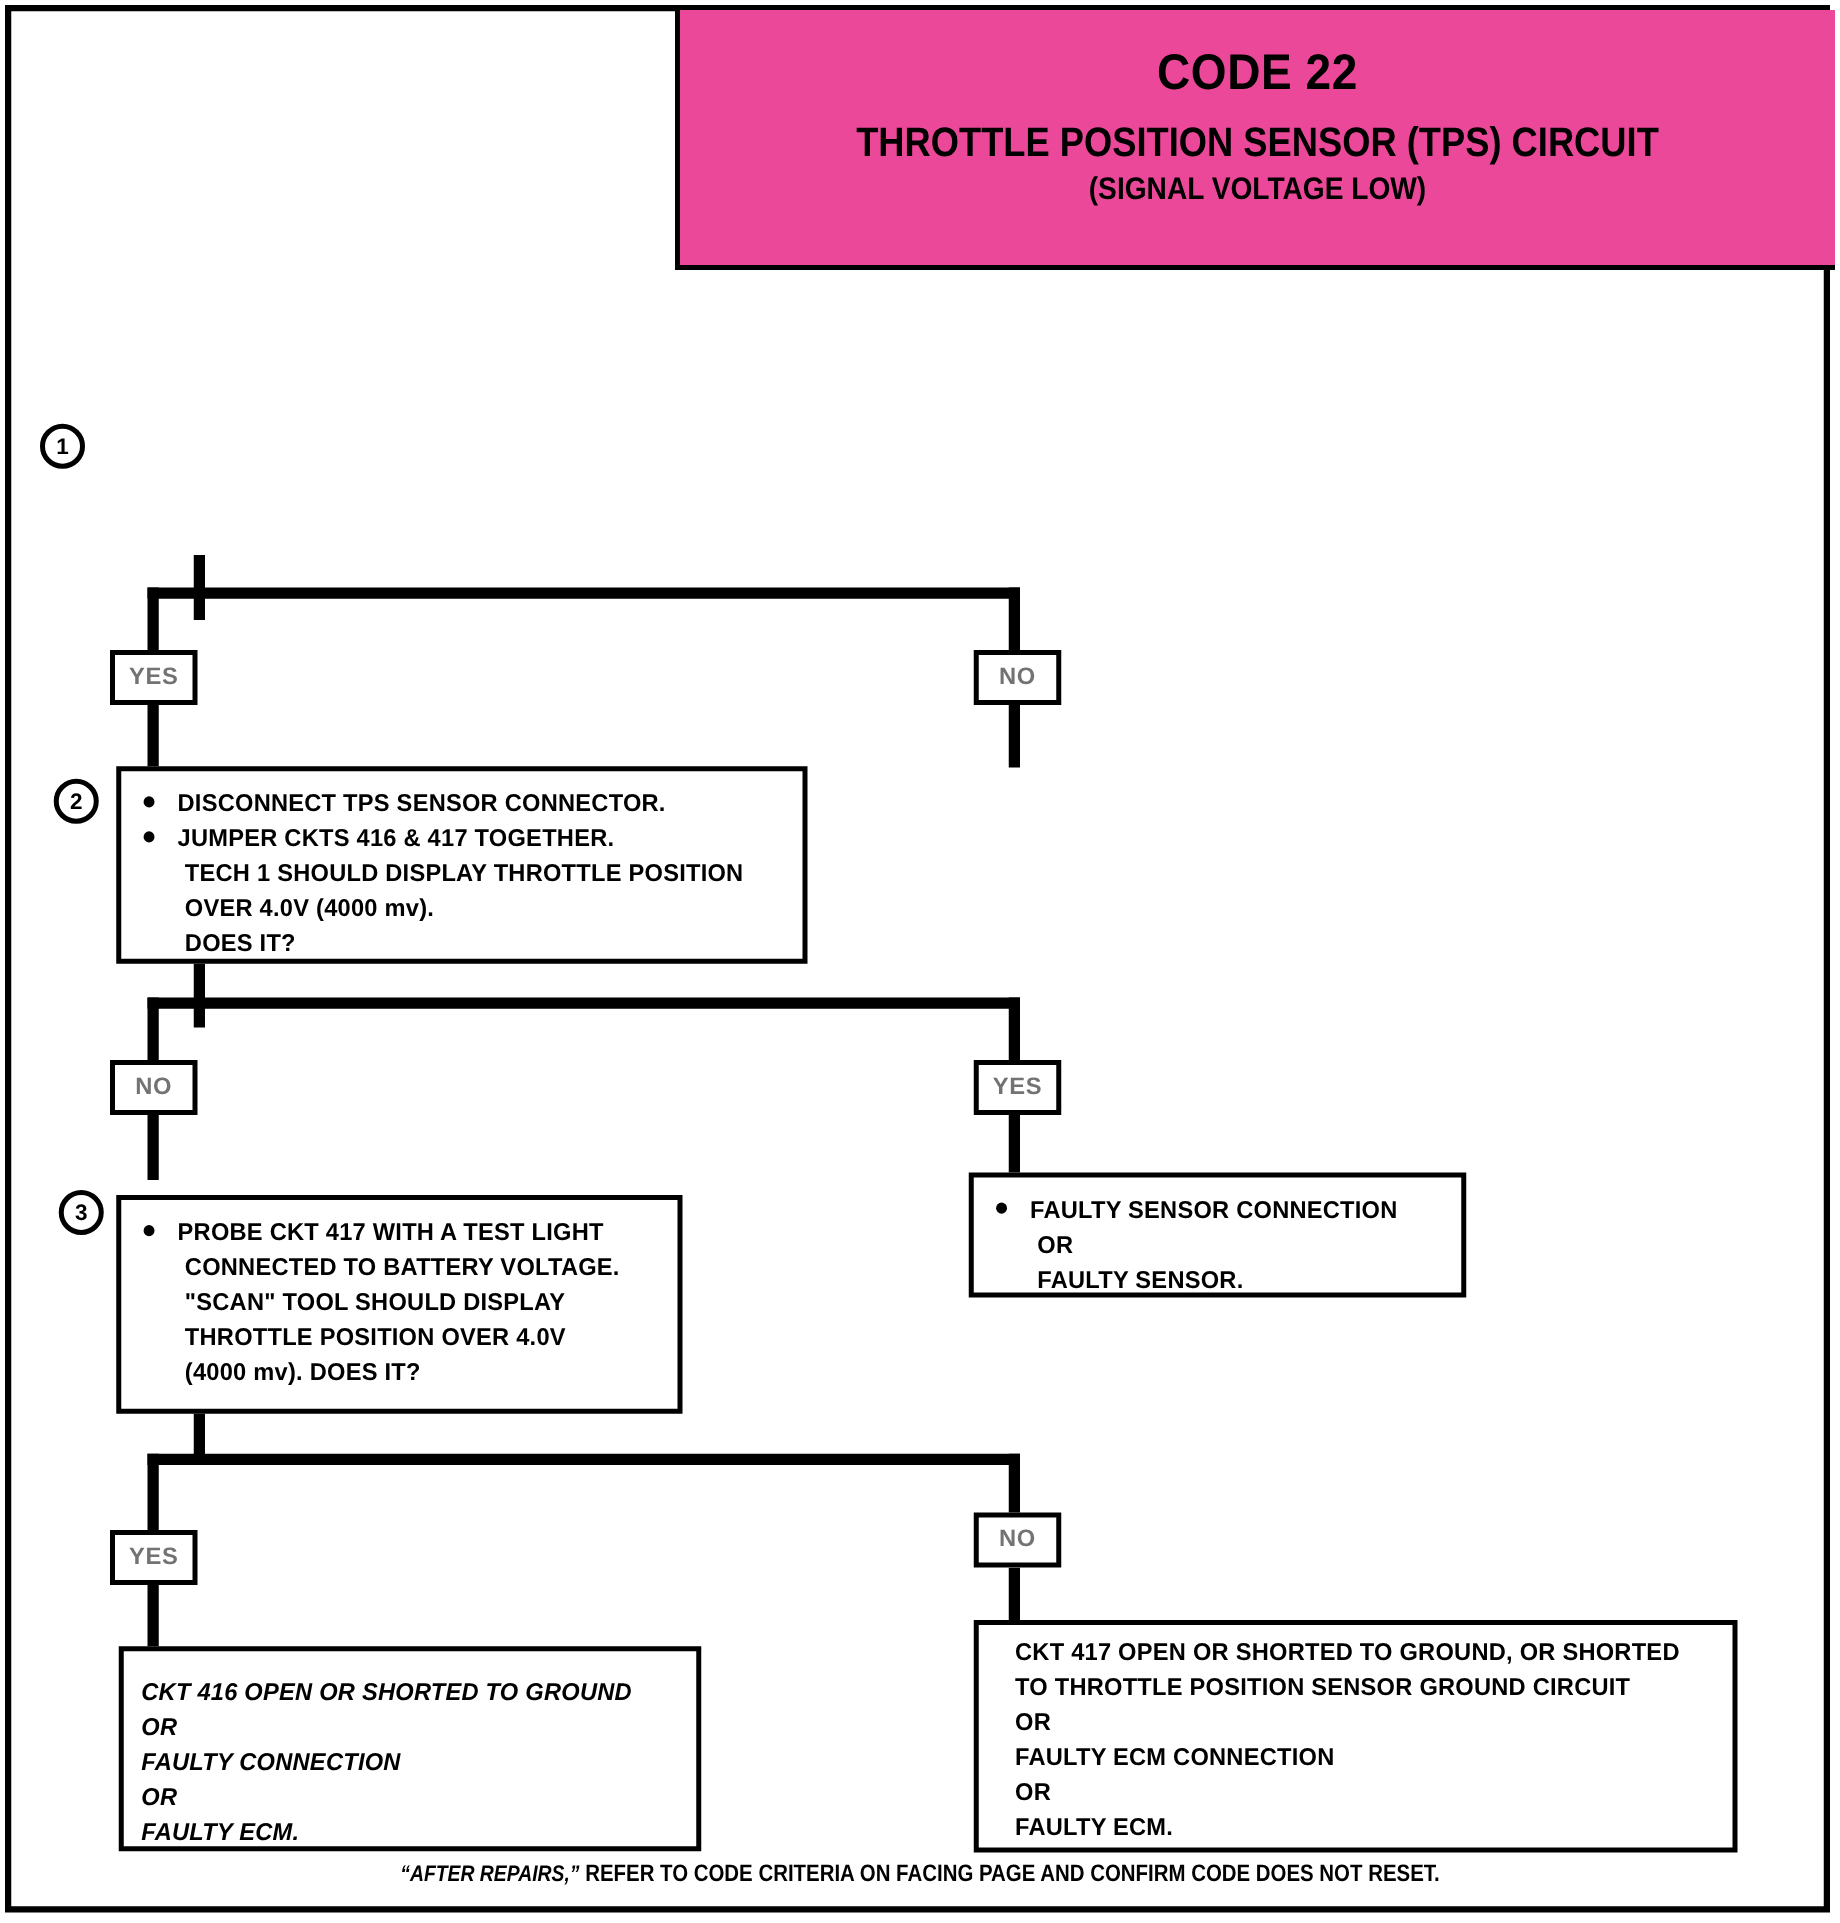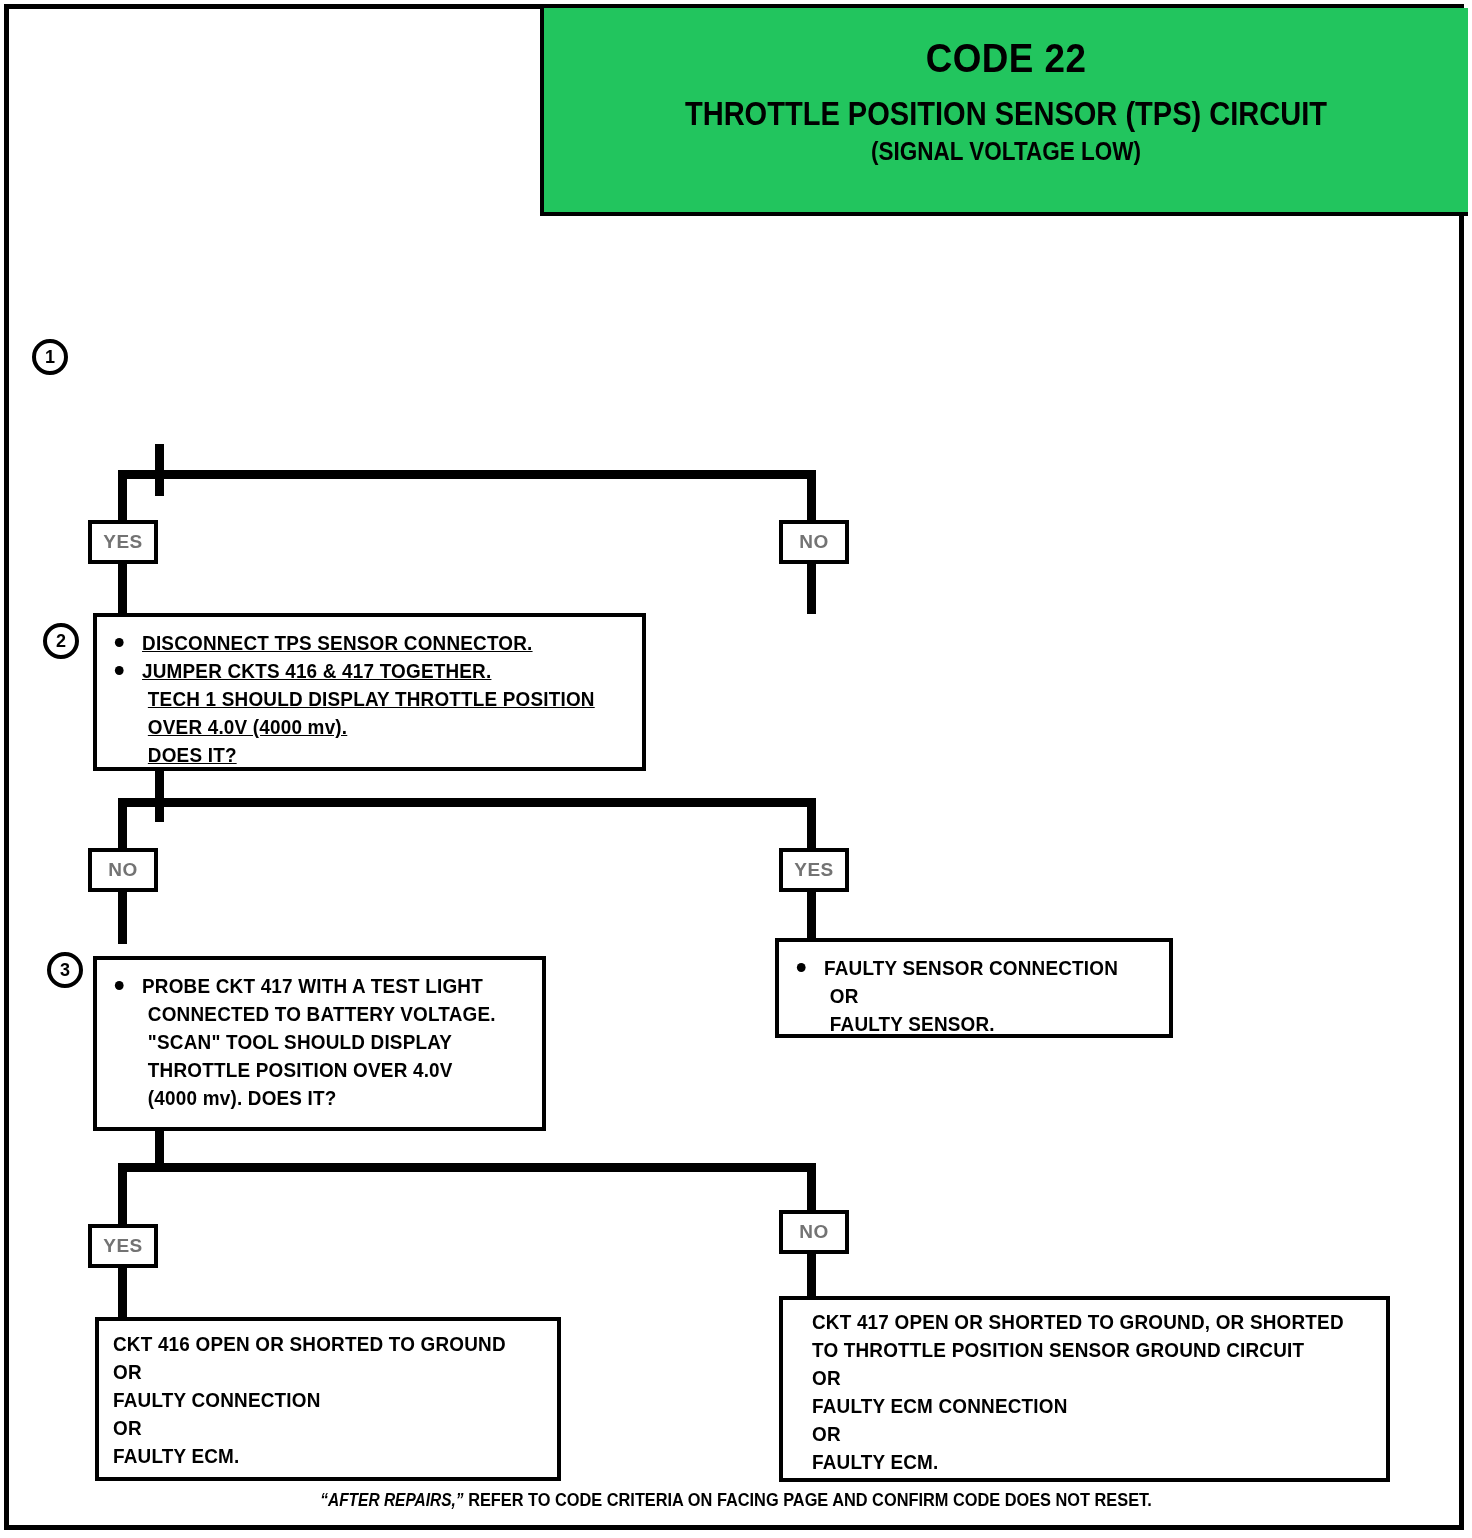--- a/index.html
+++ b/index.html
@@ -32,21 +32,21 @@
   .title-box {
     position: absolute;
     left: 540px;
     top: 8px;
     width: 928px;
     height: 208px;
     border: 4px solid #000;
     border-top: none;
     border-right: none;
     box-sizing: border-box;
-    background: #22c55e;
+    background: #ec4899;
     text-align: center;
   }
   .title-code {
     font-size: 40px;
     font-weight: bold;
     letter-spacing: 0.5px;
     margin-top: 28px;
     color: #000;
     transform: scaleX(0.92);
   }
@@ -200,21 +200,21 @@
   <div class="conn-v" style="left:807px; top:1163px; height:48px;"></div>
   <div class="conn-v" style="left:118px; top:1268px; height:52px;"></div>
   <div class="conn-v" style="left:807px; top:1254px; height:44px;"></div>
 
   <div class="step-num" style="left:32px; top:339px;">1</div>
 
   <div class="yn" style="left:88px; top:520px;">YES</div>
   <div class="yn" style="left:779px; top:520px;">NO</div>
 
   <div class="step-num" style="left:43px; top:623px;">2</div>
-  <div class="box" style="left:93px; top:613px; width:553px; height:158px;text-decoration:underline;">
+  <div class="box" style="left:93px; top:613px; width:553px; height:158px;">
     <div class="box-body">
       <div class="line bulleted">
         <span class="bullet"></span><span>DISCONNECT TPS SENSOR CONNECTOR.</span>
       </div>
       <div class="line bulleted">
         <span class="bullet"></span><span>JUMPER CKTS 416 &amp; 417 TOGETHER.</span>
       </div>
       <div class="line indent1">TECH 1 SHOULD DISPLAY THROTTLE POSITION</div>
       <div class="line indent1">OVER 4.0V (4000 mv).</div>
       <div class="line indent1">DOES IT?</div>
@@ -245,21 +245,21 @@
       </div>
       <div class="line indent1">OR</div>
       <div class="line indent1">FAULTY SENSOR.</div>
     </div>
   </div>
 
   <div class="yn" style="left:88px; top:1224px;">YES</div>
   <div class="yn" style="left:779px; top:1210px;">NO</div>
 
   <div class="box" style="left:95px; top:1317px; width:466px; height:164px;">
-    <div class="box-body" style="padding-left:14px; padding-top:9px;">
+    <div class="box-body" style="padding-left:14px; padding-top:19px;font-style:italic;">
       <div class="line">CKT 416 OPEN OR SHORTED TO GROUND</div>
       <div class="line">OR</div>
       <div class="line">FAULTY CONNECTION</div>
       <div class="line">OR</div>
       <div class="line">FAULTY ECM.</div>
     </div>
   </div>
 
   <div class="box" style="left:779px; top:1296px; width:611px; height:186px;">
     <div class="box-body" style="padding-left:29px; padding-top:8px;">

